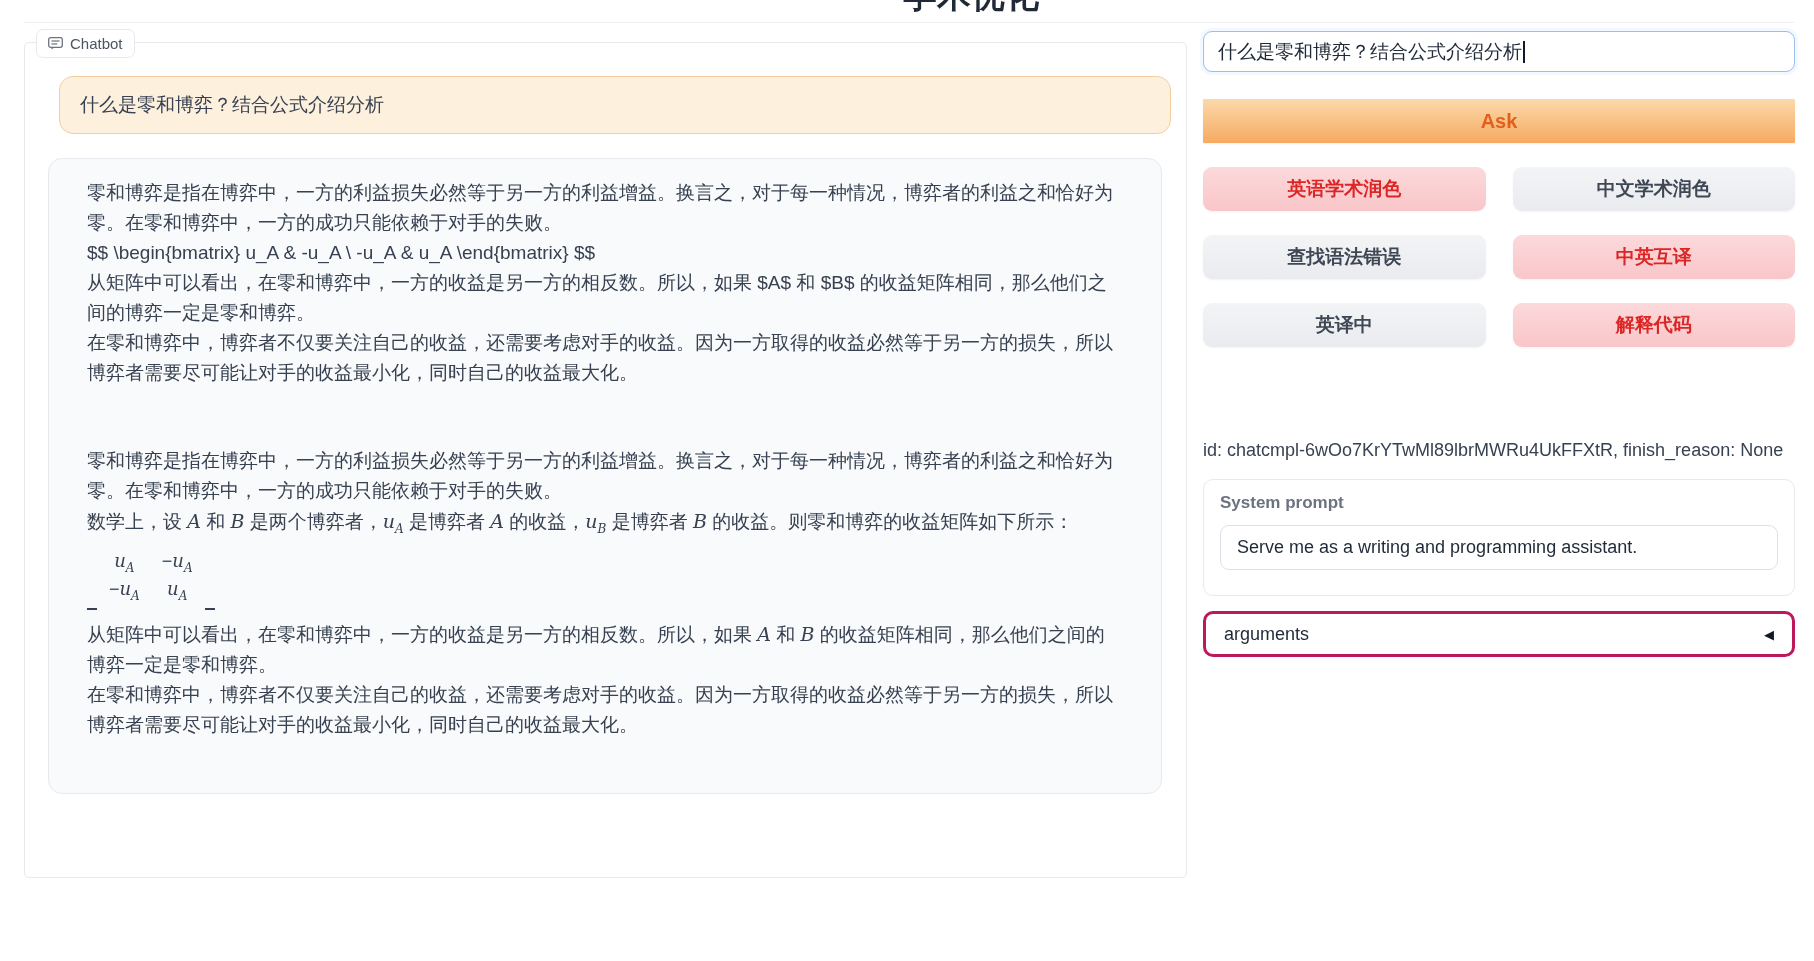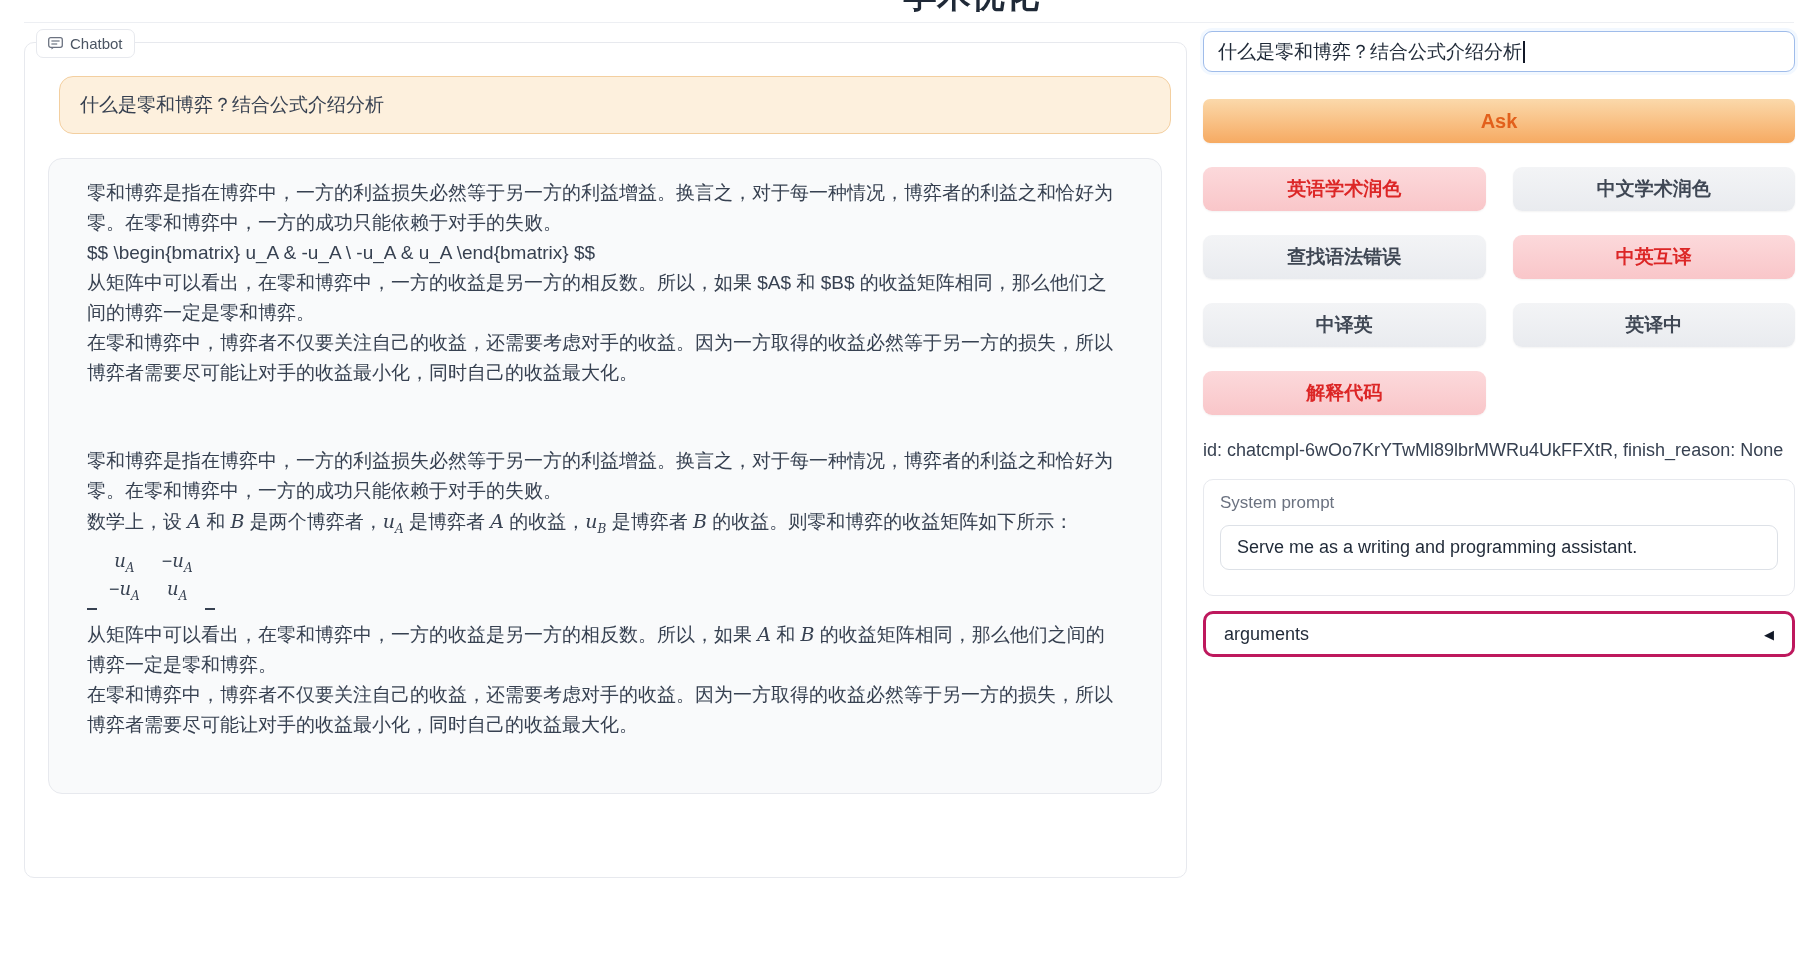--- a/index.html
+++ b/index.html
@@ -5,21 +5,21 @@
   html,body{margin:0;padding:0;background:#fff;}
   .screen{position:relative;width:1814px;height:961px;background:#fff;overflow:hidden;
           font-family:"Liberation Sans","DejaVu Sans",sans-serif;color:#374151;}
 
   
   .app-title{position:absolute;top:-27px;left:903px;font-size:34px;font-weight:700;color:#1f2937;white-space:nowrap;}
   .top-rule{position:absolute;top:22px;left:24px;width:1770px;border-top:1px solid #edeff3;}
 
   
   .panel-chatbot{position:absolute;left:24px;top:42px;width:1161px;height:834px;
-                 background:#fff;border:1.5px solid #e7e9ee;border-radius:10px;}
+                 background:#fff;border:1.5px solid #e7e9ee;border-radius:5px;}
   .chatbot-tab{position:absolute;left:11px;top:-14px;height:27px;padding:0 11px;background:#fff;
                border:1px solid #e7e9ee;border-radius:7px;display:flex;align-items:center;gap:7px;
                color:#4b5563;font-size:15px;}
   .chatbot-tab svg{display:block;}
 
   .bubble-user{position:absolute;left:34px;top:33px;width:1112px;height:58px;box-sizing:border-box;
                background:#fdf0dd;border:1px solid #f3cfa0;border-radius:14px;
                display:flex;align-items:center;padding:0 20px;font-size:19px;color:#374151;}
 
   .bubble-bot{position:absolute;left:23px;top:115px;width:1114px;height:636px;box-sizing:border-box;
@@ -37,38 +37,38 @@
   .m-cells{display:grid;grid-template-columns:auto auto;column-gap:22px;padding:3px 12px;
            justify-items:center;align-items:center;font-size:18px;line-height:22px;color:#374151;}
 
   
   .right-col{position:absolute;left:1203px;top:0;width:592px;height:961px;}
   .query-input{position:absolute;top:31px;left:0;width:592px;height:41px;box-sizing:border-box;
                background:#fff;border:1px solid #9fbcea;border-radius:9px;box-shadow:0 0 0 3px rgba(147,197,253,.12);
                display:flex;align-items:center;padding:0 14px;font-size:19px;color:#1f2937;}
   .cursor{display:inline-block;width:1.5px;height:22px;background:#111827;margin-left:1px;}
 
-  .ask-btn{position:absolute;top:99px;left:0;width:592px;height:44px;border:none;border-radius:7px;cursor:pointer;
+  .ask-btn{position:absolute;top:99px;left:0;width:592px;height:44px;border:none;border-radius:1px;cursor:pointer;
            background:linear-gradient(180deg,#fbd9ab 0%,#f6aa62 100%);
            color:#e2601c;font-weight:700;font-size:20px;font-family:inherit;
            display:flex;align-items:center;justify-content:center;box-shadow:0 1px 2px rgba(0,0,0,.06);}
 
   .fn-grid{position:absolute;top:167px;left:0;width:592px;display:grid;
            grid-template-columns:1fr 1fr;column-gap:27px;row-gap:24px;}
   .fn-btn{height:44px;border:none;border-radius:9px;cursor:pointer;font-family:inherit;
           font-size:19px;font-weight:700;display:flex;align-items:center;justify-content:center;
           box-shadow:0 1px 2px rgba(0,0,0,.05);}
   .fn-gray{background:linear-gradient(180deg,#f3f4f6,#e9ebef);color:#3f4754;}
   .fn-red{background:linear-gradient(180deg,#fcd9db,#f9c6c9);color:#dc2626;}
 
   .status-line{position:absolute;top:440px;left:0;width:592px;font-size:18px;color:#374151;white-space:nowrap;}
 
   .sys-box{position:absolute;top:479px;left:0;width:592px;height:117px;box-sizing:border-box;
            background:#fff;border:1px solid #e7e9ee;border-radius:10px;padding:13px 16px;}
-  .sys-label{font-size:17px;color:#6b7280;}
+  .sys-label{font-size:17px;color:#6b7280;font-weight:bold;}
   .sys-input{margin-top:12px;height:45px;box-sizing:border-box;background:#fff;border:1px solid #dde1e7;
              border-radius:9px;display:flex;align-items:center;padding:0 16px;font-size:18px;color:#1f2937;}
 
   .acc-box{position:absolute;top:611px;left:0;width:592px;height:46px;box-sizing:border-box;background:#fff;
            border:3px solid #be185d;border-radius:10px;display:flex;align-items:center;
            justify-content:space-between;padding:0 18px;font-size:18px;color:#1f2937;cursor:pointer;}
   .acc-arrow{font-size:13px;color:#111827;}
 </style>
 </head>
 <body>
@@ -131,21 +131,20 @@
 
     <button class="ask-btn">
       <span>Ask</span>
     </button>
 
     <div class="fn-grid">
         <button class="fn-btn fn-red">英语学术润色</button>
         <button class="fn-btn fn-gray">中文学术润色</button>
         <button class="fn-btn fn-gray">查找语法错误</button>
         <button class="fn-btn fn-red">中英互译</button>
-        <button class="fn-btn fn-gray">中译英</button>
         <button class="fn-btn fn-gray">英译中</button>
         <button class="fn-btn fn-red">解释代码</button>
       </div>
 
     <div class="status-line">id: chatcmpl-6wOo7KrYTwMl89lbrMWRu4UkFFXtR, finish_reason: None</div>
 
     <div class="sys-box">
       <div class="sys-label">System prompt</div>
       <div class="sys-input">
         <span>Serve me as a writing and programming assistant.</span>

